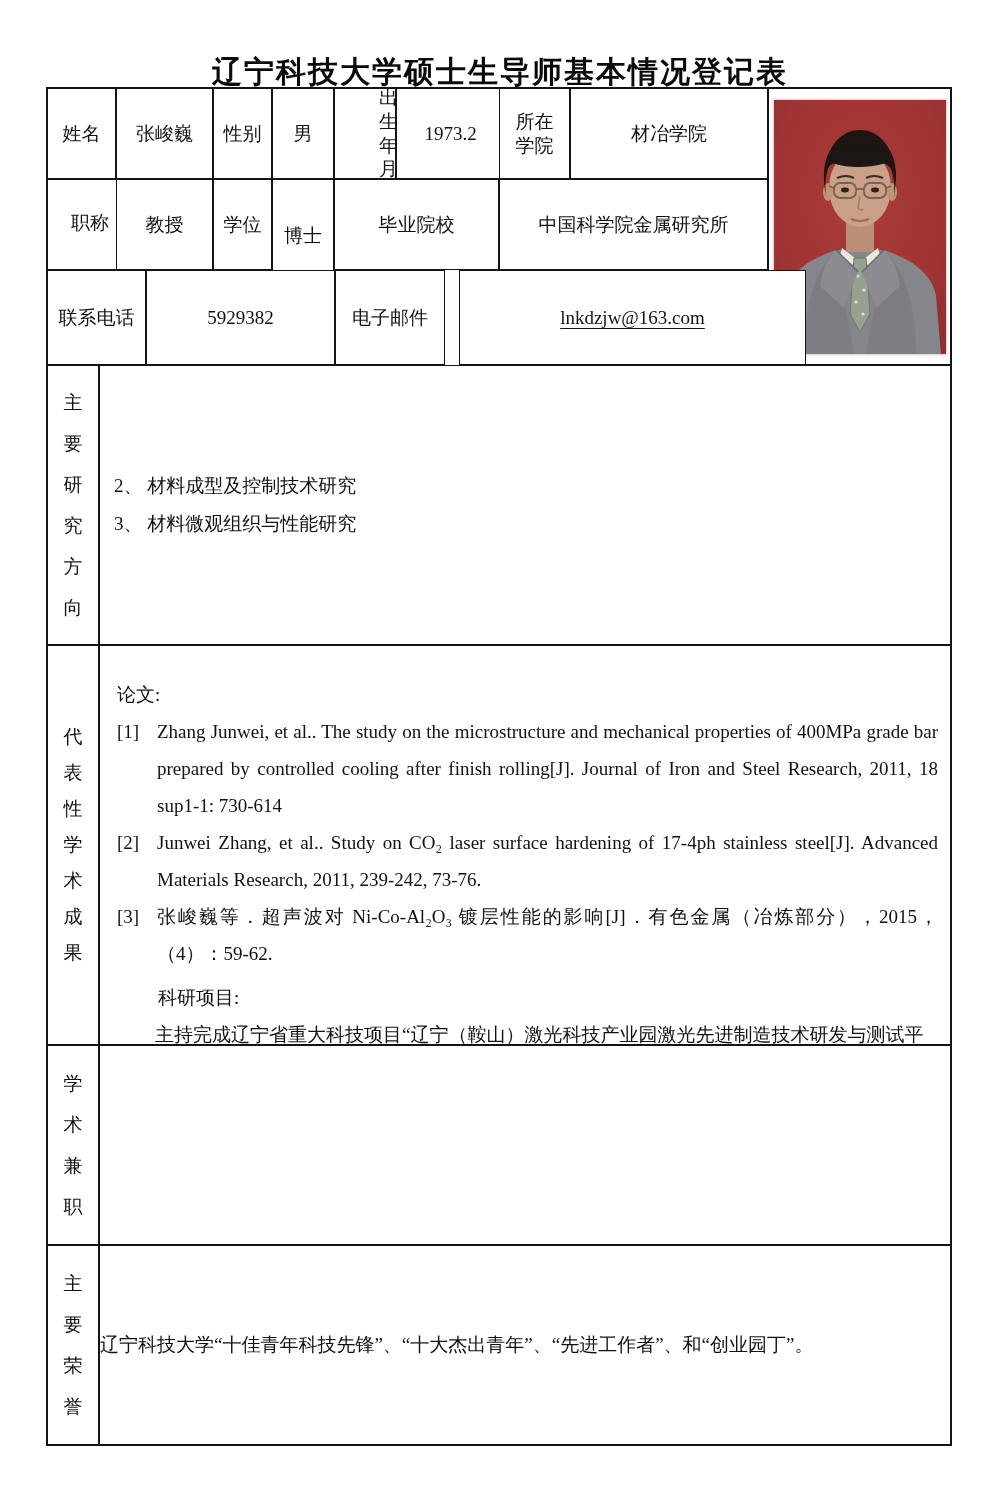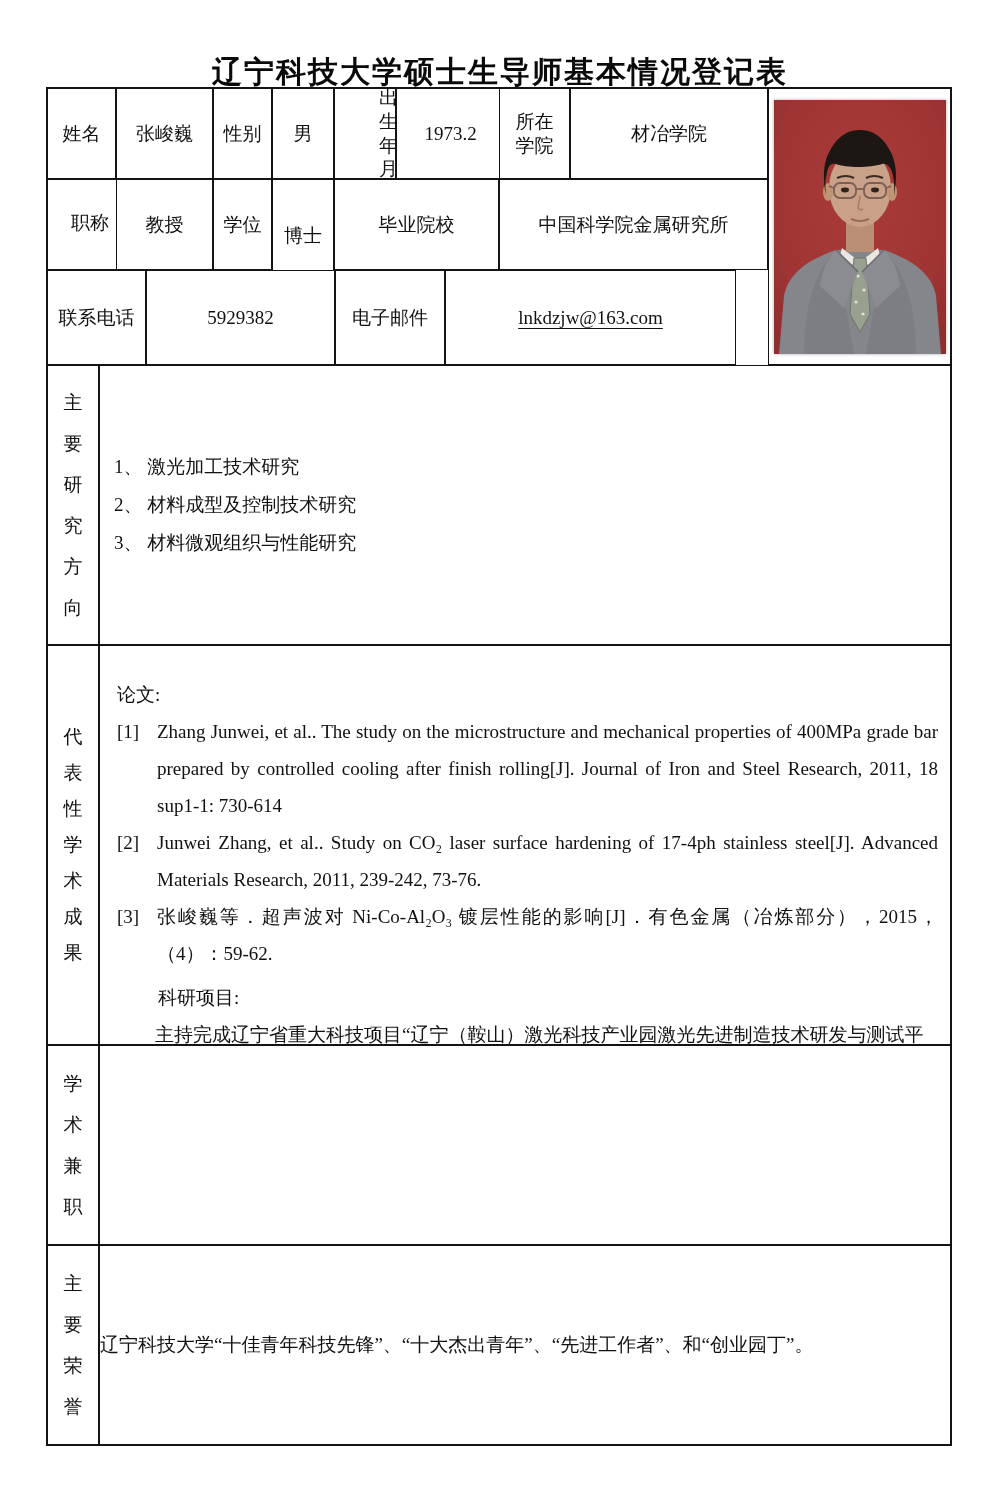--- a/index.html
+++ b/index.html
@@ -156,34 +156,33 @@
   <div class="cell" style="left:47px;top:179px;width:86px;height:91px;font-family:Liberation Mono, monospace;">职称</div>
   <div class="cell" style="left:116px;top:179px;width:97px;height:91px;">教授</div>
   <div class="cell" style="left:213px;top:179px;width:59px;height:91px;">学位</div>
   <div class="cell" style="left:272px;top:179px;width:62px;height:113px;">博士</div>
   <div class="cell" style="left:334px;top:179px;width:165px;height:91px;">毕业院校</div>
   <div class="cell" style="left:499px;top:179px;width:269px;height:91px;">中国科学院金属研究所</div>
 
   <div class="cell" style="left:47px;top:270px;width:99px;height:95px;">联系电话</div>
   <div class="cell" style="left:146px;top:270px;width:189px;height:95px;">5929382</div>
   <div class="cell" style="left:335px;top:270px;width:110px;height:95px;">电子邮件</div>
-  <div class="cell" style="left:445px;top:270px;width:291px;height:95px;">
+  <div class="cell" style="left:459px;top:270px;width:347px;height:95px;">
     <span class="email-text">lnkdzjw@163.com</span>
   </div>
 
   <div class="vlabel gap15" style="left:47px;top:365px;width:52px;height:280px;">
     <span>主</span>
     <span>要</span>
     <span>研</span>
     <span>究</span>
     <span>方</span>
     <span>向</span>
   </div>
   <div class="content research-content" style="left:99px;top:365px;width:852px;height:280px;">
-    <div>1、 激光加工技术研究</div>
     <div>2、 材料成型及控制技术研究</div>
     <div>3、 材料微观组织与性能研究</div>
   </div>
 
   <div class="vlabel gap9" style="left:47px;top:645px;width:52px;height:400px;">
     <span>代</span>
     <span>表</span>
     <span>性</span>
     <span>学</span>
     <span>术</span>

